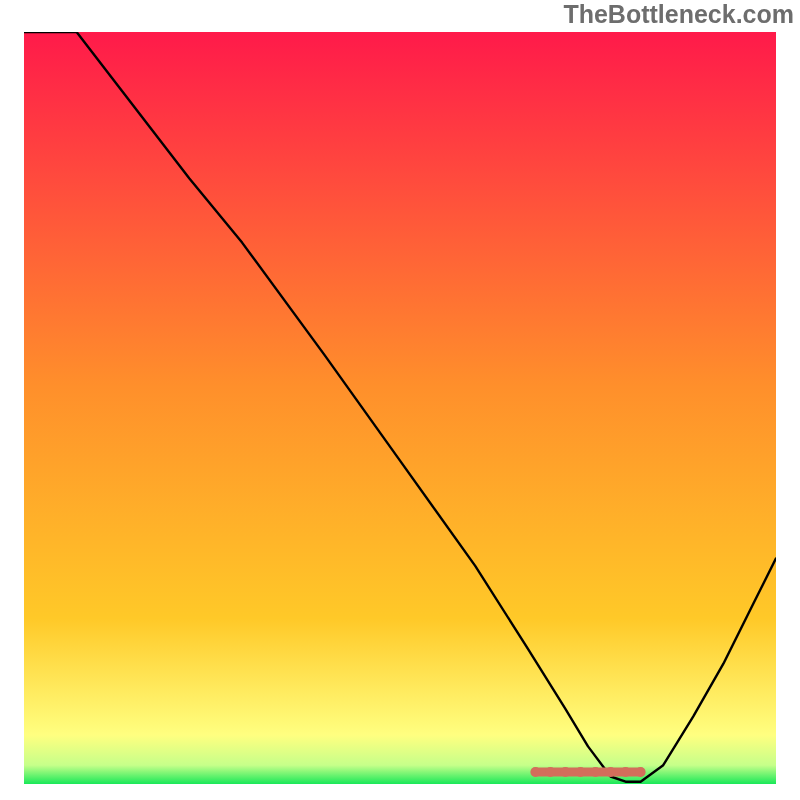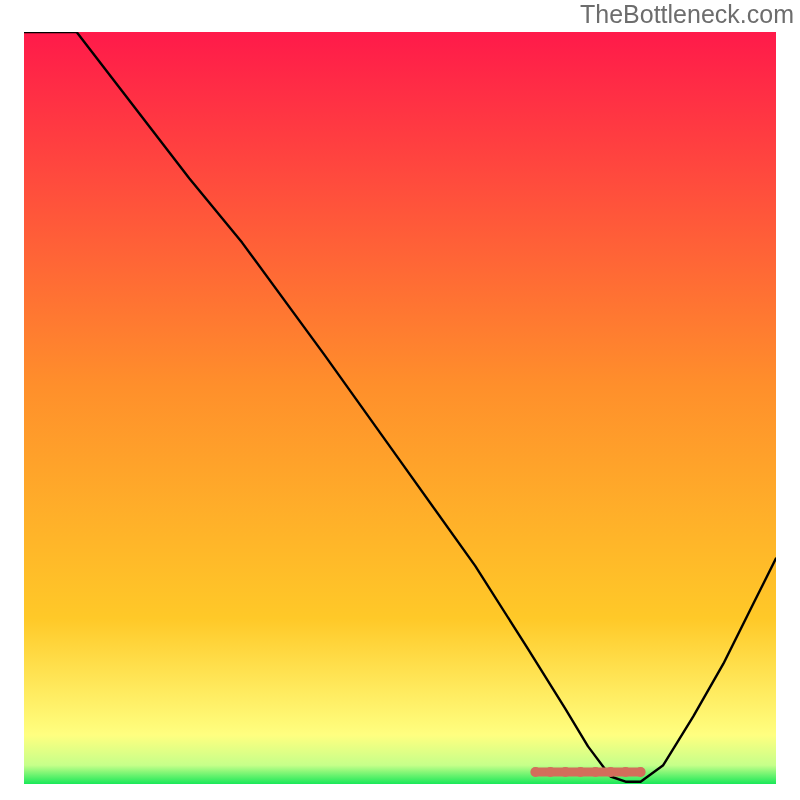--- a/index.html
+++ b/index.html
@@ -13,21 +13,21 @@
   .canvas {
     position: relative;
     width: 800px;
     height: 800px;
   }
   .watermark {
     position: absolute;
     top: 0;
     right: 6px;
     font-size: 25px;
-    font-weight: 400;
+    font-weight: 700;
     color: #6d6d6d;
     letter-spacing: 0px;
   }
   .plot-area {
     position: absolute;
     left: 24px;
     top: 32px;
     width: 752px;
     height: 752px;
   }

